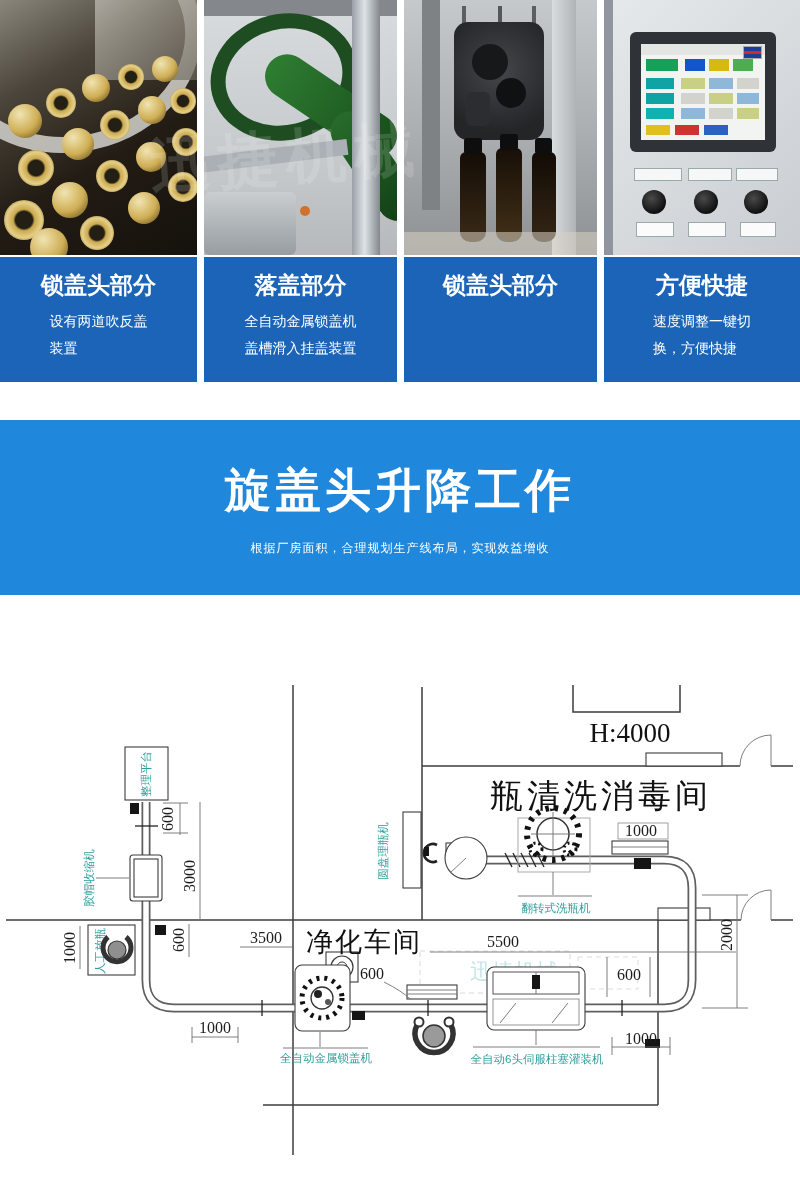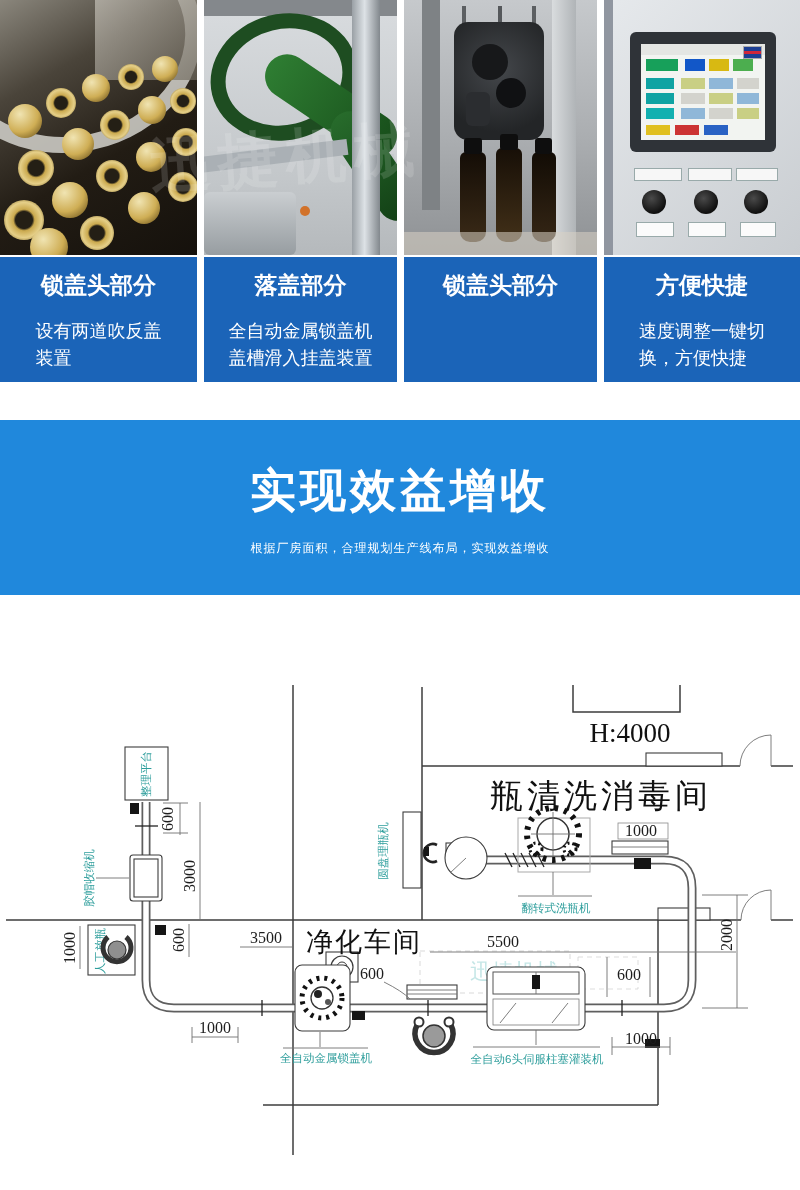--- a/index.html
+++ b/index.html
@@ -11,21 +11,21 @@
   .abs{position:absolute;}
   .cap{position:absolute;border-radius:50%;
        background:radial-gradient(circle at 35% 30%,#f0e4b2,#cfae55 55%,#8a6f2d 82%,#55441c);}
   .cap.ring{background:radial-gradient(circle,#241f15 30%,#caa94e 38%,#e5cf88 62%,#7d6527 88%);}
   .wm{position:absolute;color:#ffffff;opacity:.14;font-size:60px;font-weight:bold;
       letter-spacing:8px;white-space:nowrap;pointer-events:none;}
 
   
   .card{position:absolute;top:257px;height:125px;color:#fff;text-align:center;}
   .card-t{font-size:23px;font-weight:bold;margin-top:13px;}
-  .card-d{font-size:18px;line-height:27px;margin-top:17px;padding:0 14px;
+  .card-d{font-size:14px;line-height:27px;margin-top:7px;padding:0 14px;
           white-space:pre-line;text-align:left;display:inline-block;}
 
   
   #banner{position:absolute;top:420px;left:0;width:800px;height:175px;text-align:center;}
   #banner-title{color:#fff;font-size:46px;font-weight:bold;letter-spacing:4px;padding-top:40px;}
   #banner-sub{color:#fff;font-size:12px;letter-spacing:1px;margin-top:18px;}
 
   
   #plan{position:absolute;top:595px;left:0;width:800px;height:595px;background:#fff;}
   #right-strip{position:absolute;top:595px;left:793px;width:7px;height:595px;}
@@ -151,21 +151,21 @@
 <div class="card" style="left: 404px; width: 193px; background: rgb(27, 100, 184);">
   <div class="card-t">锁盖头部分</div>
 </div>
 <div class="card" style="left: 604px; width: 196px; background: rgb(27, 100, 184);">
   <div class="card-t">方便快捷</div>
   <div class="card-d">速度调整一键切
 换，方便快捷</div>
 </div>
 
 <div id="banner" style="background: rgb(32, 136, 220);">
-  <div id="banner-title">实现效益增收</div>
+  <div id="banner-title">旋盖头升降工作</div>
   <div id="banner-sub">根据厂房面积，合理规划生产线布局，实现效益增收</div>
 </div>
 
 <div id="right-strip" style="background: rgb(32, 136, 220);"></div>
 <div id="plan">
 <svg width="800" height="595" viewBox="0 0 595 595" preserveAspectRatio="none" style="width:800px;height:595px;">
 </svg>
 <svg width="800" height="595" viewBox="0 0 800 595" style="position:absolute;left:0;top:0;">
 
   <g>

